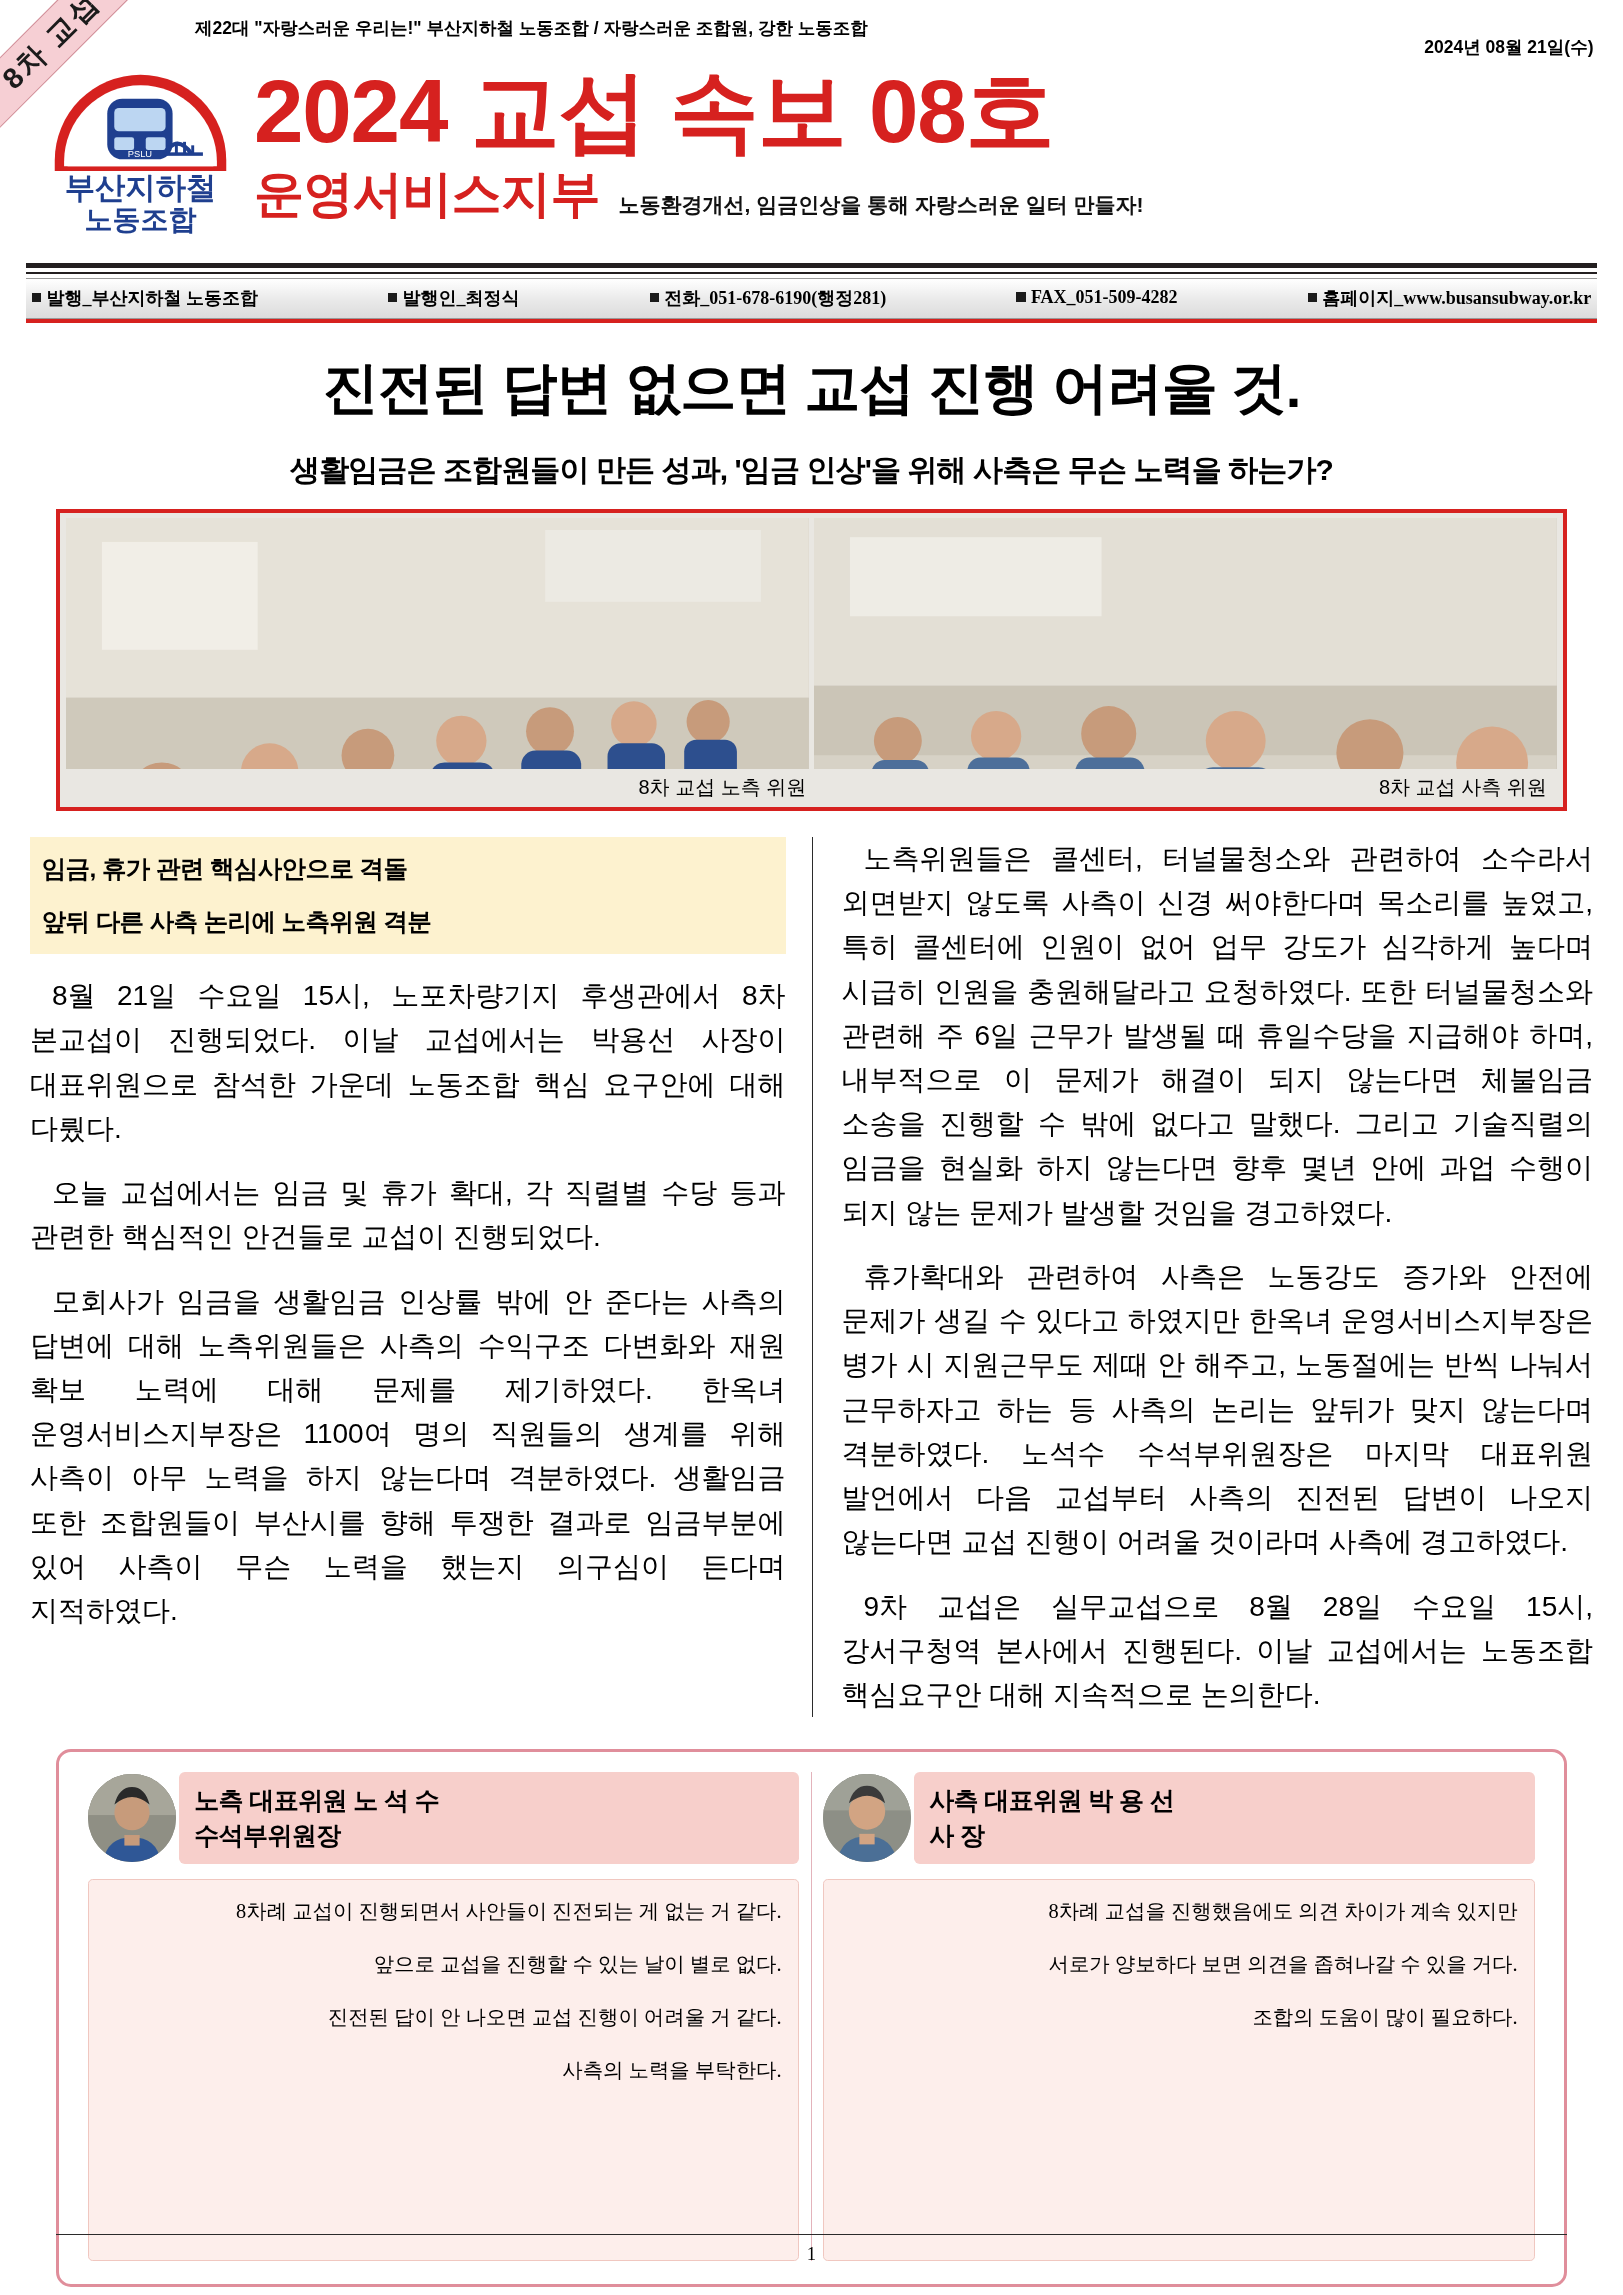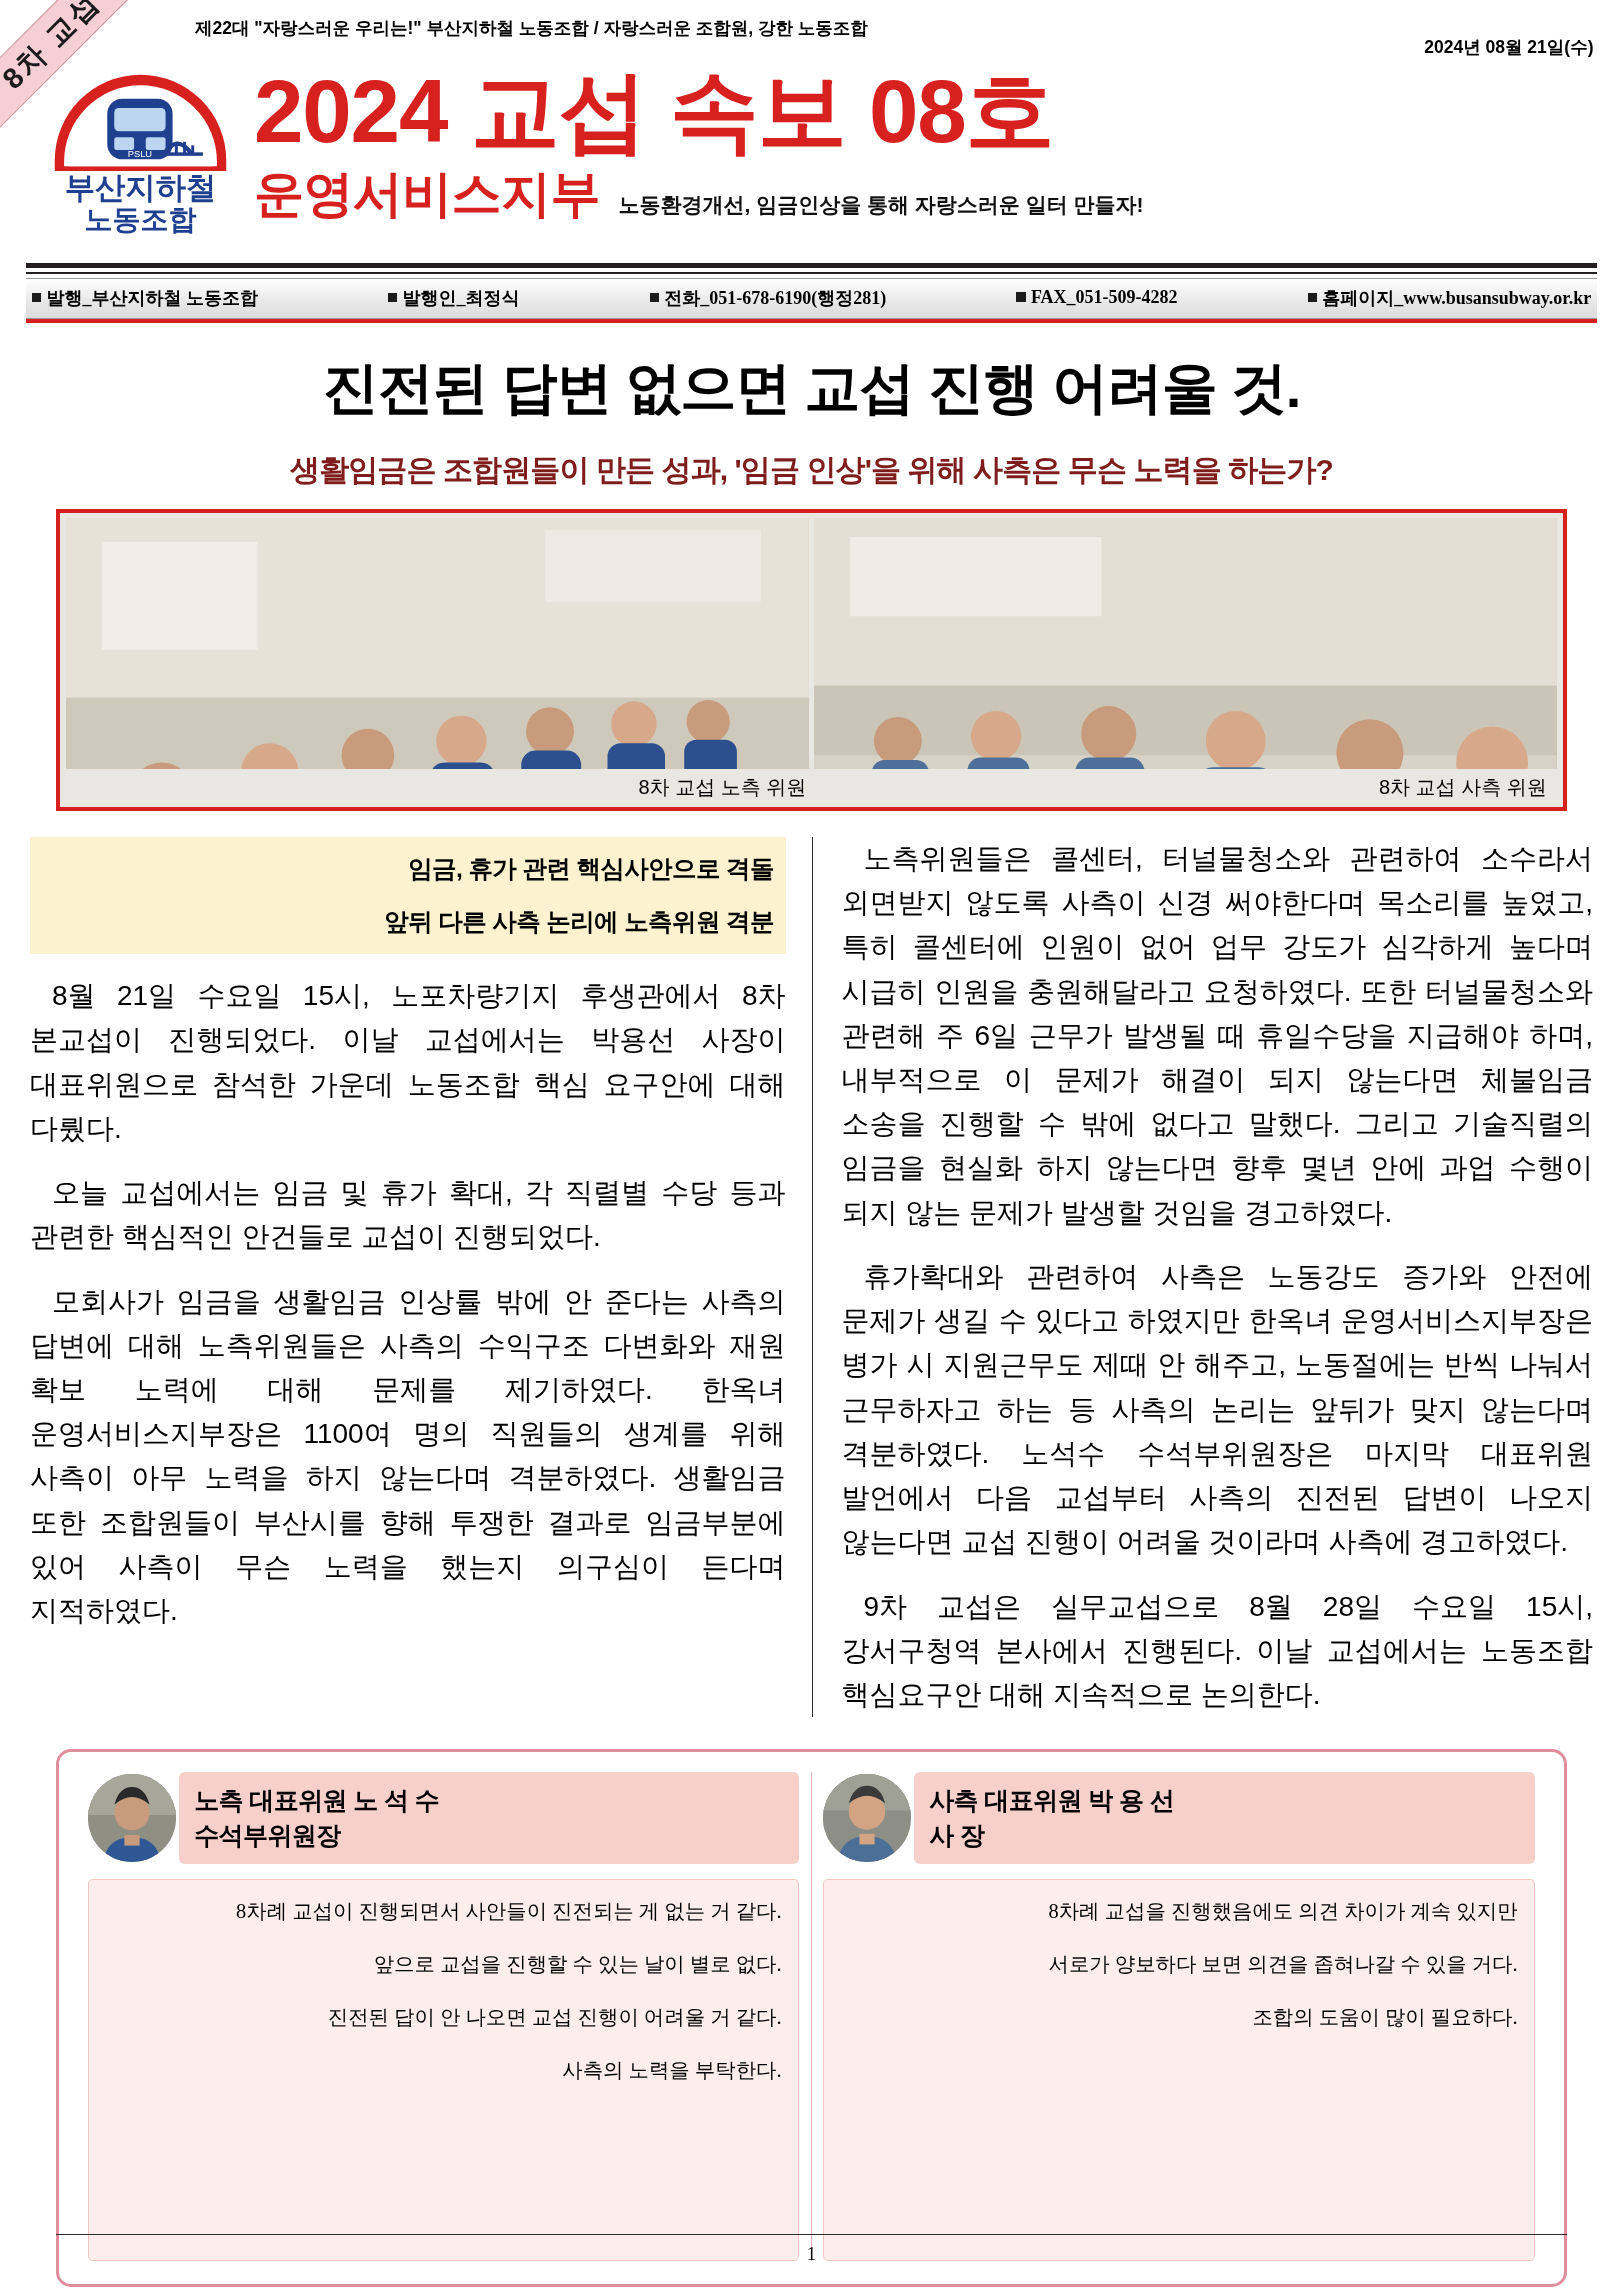--- a/index.html
+++ b/index.html
@@ -180,21 +180,21 @@
     color: #000;
     white-space: nowrap;
   }
   .subheadline {
     text-align: center;
     font-family: "Liberation Sans", sans-serif;
     font-weight: bold;
     font-size: 30px;
     letter-spacing: -0.9px;
     margin: 23px 23px 0 23px;
-    color: #7f1d1d;
+    color: #000000;
     white-space: nowrap;
   }
 
   
   .photo-band {
     margin: 17.5px 56px 0 56px;
     border: 4.7px solid #d6211f;
     background: #e9e7e2;
     padding: 5.8px;
     box-sizing: border-box;
@@ -236,21 +236,21 @@
   .col {
     width: 50%;
     box-sizing: border-box;
   }
   .col.left { padding-right: 26px; }
   .col.right { padding-left: 29px; border-left: 1.8px solid #2b2b2b; }
 
   .kicker-box {
     background: #fdf2cf;
     padding: 15px 11.7px 16.3px 11.7px;
-    text-align: right;
+    text-align: left;
   }
   .kicker-box .k1, .kicker-box .k2 {
     font-family: "Liberation Sans", sans-serif;
     font-weight: bold;
     font-size: 24.5px;
     letter-spacing: -0.6px;
   }
   .kicker-box .k2 { margin-top: 20px; }
 
   p.para {

